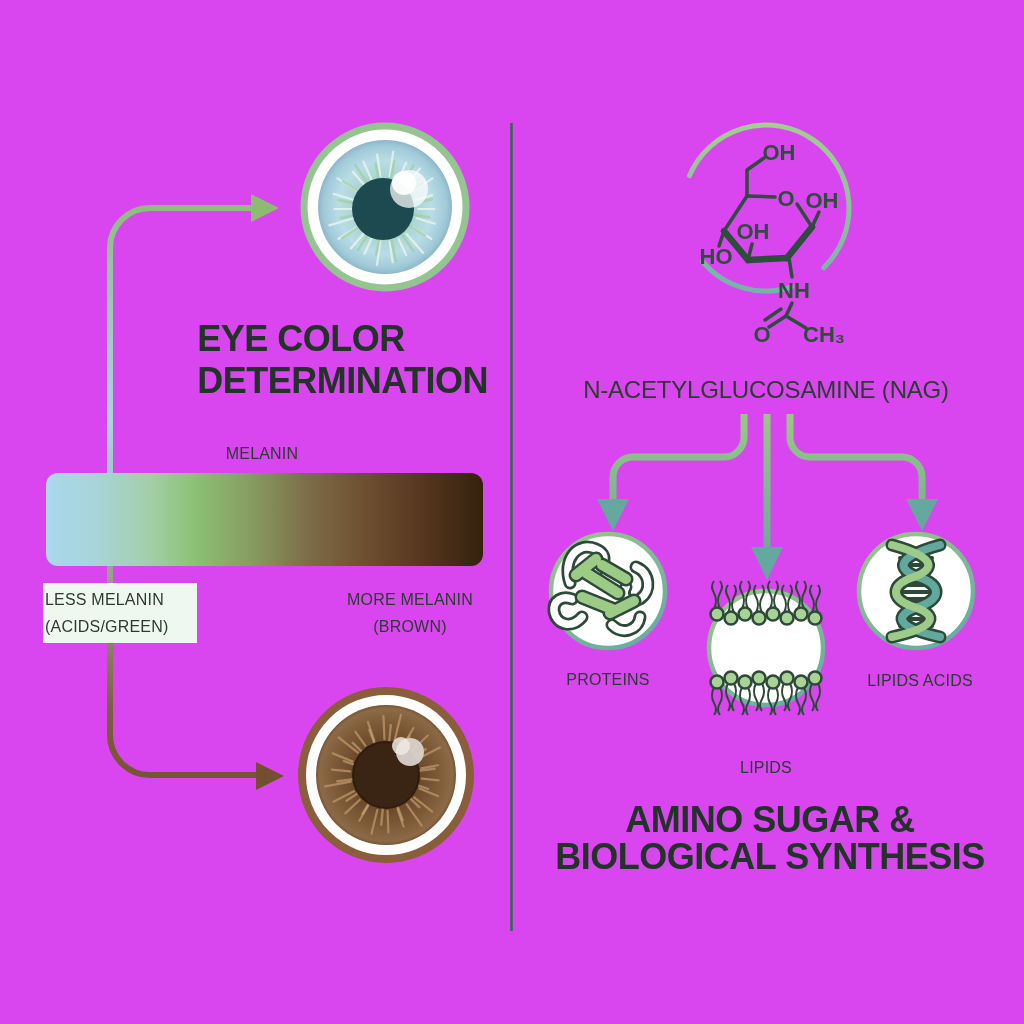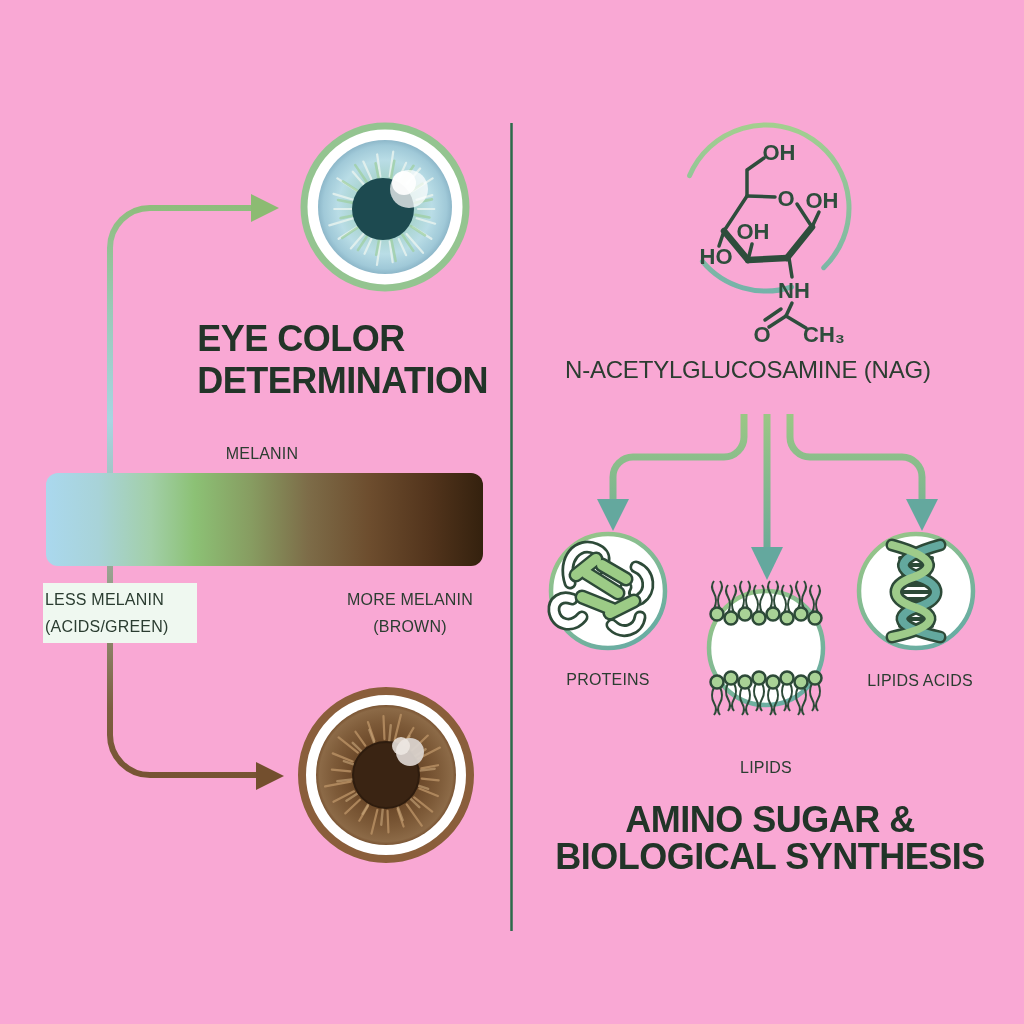--- a/index.html
+++ b/index.html
@@ -1,38 +1,38 @@
 <!DOCTYPE html>
 <html><head>
 <meta charset="utf-8">
 <style>
   html,body{margin:0;padding:0;}
   .canvas{
     position:relative;width:1024px;height:1024px;overflow:hidden;
-    background:#f9a8d4;
+    background:#d946ef;
     font-family:"Liberation Sans", sans-serif;
   }
   svg{position:absolute;left:0;top:0;}
   .txt{position:absolute;color:#263a2e;}
   .big-title{
     font-size:36px;font-weight:600;letter-spacing:-0.5px;
     color:#223428;line-height:42px;
   }
   .label{
     font-size:16px;font-weight:500;letter-spacing:0.2px;
     color:#2b3d31;line-height:27px;
   }
   .chem-label{
     font-family:"Liberation Sans", sans-serif;font-size:22px;font-weight:600;fill:#2e4d3c;
   }
   #left-title{right:536px;top:318px;text-align:left;white-space:nowrap;}
   #melanin-label{left:182px;top:440px;width:160px;text-align:center;}
   #less-label{left:43px;top:583px;width:150px;text-align:left;background:#eff8f0;padding:3px 2px;}
   #more-label{left:330px;top:586px;width:160px;text-align:center;}
-  #nag-label{left:565px;top:356px;width:402px;text-align:left;font-size:24px;letter-spacing:-0.2px;white-space:nowrap;}
+  #nag-label{left:565px;top:376px;width:402px;text-align:center;font-size:24px;letter-spacing:-0.2px;white-space:nowrap;}
   #proteins-label{left:528px;top:666px;width:160px;text-align:center;}
   #lipids-label{left:686px;top:720px;width:160px;text-align:center;margin-top:34px;}
   #nucleic-label{left:828px;top:667px;width:184px;text-align:center;white-space:nowrap;}
   #right-title{left:510px;top:801px;width:520px;text-align:center;line-height:37px;}
 </style>
 </head>
 <body>
 
 <div class="canvas">
 

